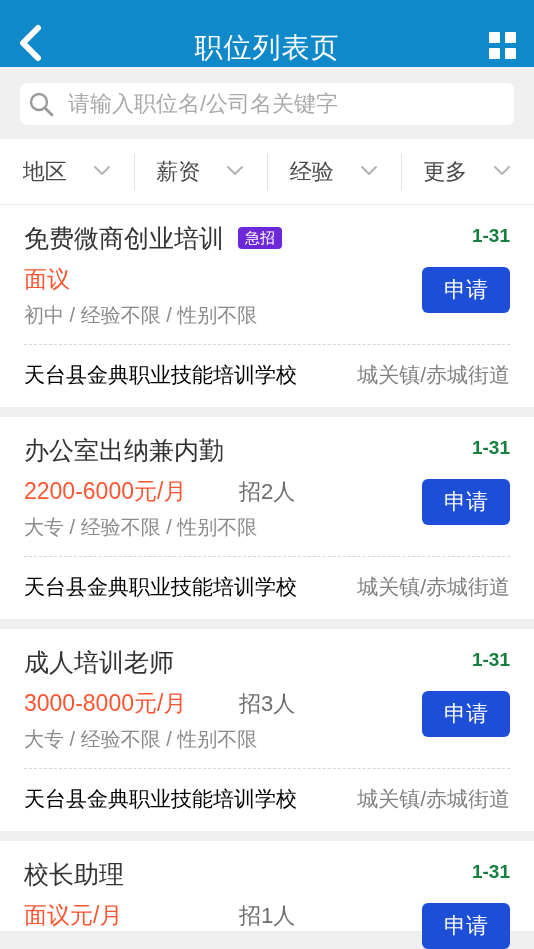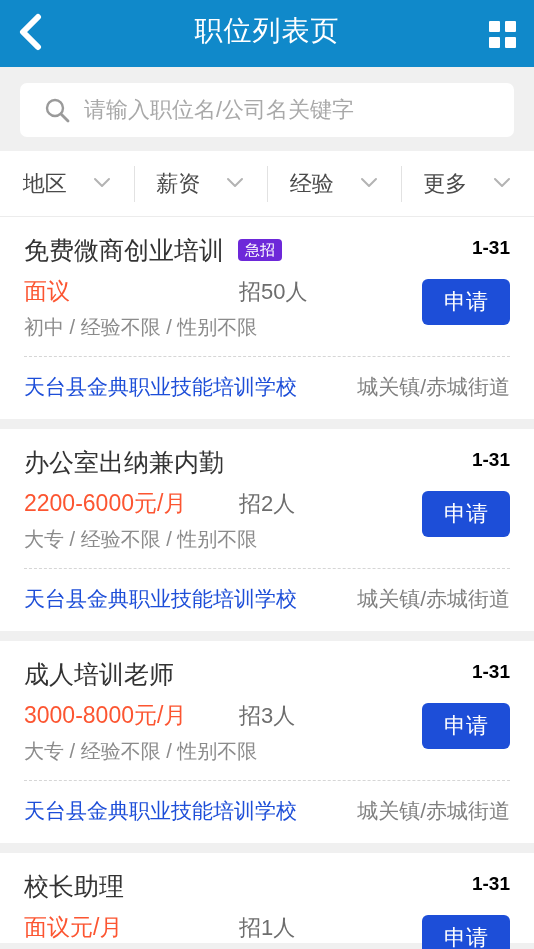--- a/index.html
+++ b/index.html
@@ -6,41 +6,41 @@
   html, body {
     width:534px; height:949px;
     background:#f0f0f0;
     font-family:"Liberation Sans", "DejaVu Sans", sans-serif;
     overflow:hidden;
   }
   .phone { width:534px; height:949px; position:relative; background:#f0f0f0; overflow:hidden; }
 
   
   .header {
-    height:67px; background:#1089ca; display:flex; align-items:flex-start;
-    padding:12px 18px; position:relative;
+    height:67px; background:#1089ca; display:flex; align-items:flex-end;
+    padding:0 18px; position:relative;
   }
   .back-btn { width:44px; height:44px; display:flex; align-items:center; justify-content:flex-start; cursor:pointer; }
   .chevron-left { display:block; }
   .header-title {
     position:absolute; left:0; right:0; text-align:center;
     color:#ffffff; font-size:28px; letter-spacing:1px; pointer-events:none;
   }
   .grid-btn {
     margin-left:auto; width:44px; height:44px; display:flex; align-items:center; justify-content:flex-end;
     cursor:pointer; position:relative; z-index:2;
   }
   .grid-icon { display:grid; grid-template-columns:11px 11px; grid-template-rows:11px 11px; gap:5px; }
   .grid-icon i { display:block; width:11px; height:11px; background:#fff; border-radius:1px; }
 
   
   .search-wrap { background:#f0f0f0; padding:16px 20px 14px 20px; }
   .search-box {
-    background:#ffffff; border-radius:7px; height:54px;
-    display:flex; align-items:center; padding:0 24px;
+    background:#ffffff; border-radius:7px; height:42px;
+    display:flex; align-items:center; padding:0 8px;
   }
   .search-icon { flex:0 0 auto; margin-right:14px; display:flex; }
   .search-placeholder { color:#a9a9a9; font-size:22px; }
 
   
   .filter-bar {
     background:#ffffff; height:66px; display:flex; align-items:center;
     border-bottom:1px solid #ececec;
   }
   .filter-item {
@@ -60,41 +60,41 @@
     position:relative;
   }
   .row-title { display:flex; align-items:center; }
   .job-title { font-size:25px; color:#333333; line-height:1.2; }
   .urgent-badge {
     margin-left:14px; background:#6d28d9; color:#ffffff; font-size:15px;
     padding:2px 7px 3px 7px; border-radius:4px; line-height:1.15; white-space:nowrap;
   }
   .job-date {
     position:absolute; right:24px; top:20px;
-    color:#000000; font-size:19px; font-weight:bold;
+    color:#15803d; font-size:19px; font-weight:bold;
   }
   .row-salary { display:flex; align-items:baseline; margin-top:11px; }
   .job-salary { color:#fc5531; font-size:23px; min-width:215px; }
   .job-count { color:#6d6d6d; font-size:22px; }
   .job-req { margin-top:7px; color:#8b8b8b; font-size:20px; }
   .apply-btn {
     position:absolute; right:24px; top:62px;
     background:#1d4ed8; color:#ffffff; font-size:22px;
     padding:10px 22px; border-radius:6px; cursor:pointer;
     border:none; line-height:1.2;
     font-family:"Liberation Sans", "DejaVu Sans", sans-serif;
   }
   .dashed-sep {
     margin-top:15px; border-top:1px dashed #d6d6d6; height:0;
   }
   .row-company {
     display:flex; align-items:center; justify-content:space-between;
     padding:16px 0 18px 0;
   }
-  .company-name { color:#1d4ed8; font-size:21px; }
+  .company-name { color:#000000; font-size:21px; }
   .company-loc  { color:#808080; font-size:21px; }
 
   .job-card.truncated { margin-bottom:4px; padding-bottom:0; }
 </style>
 </head>
 <body>
 
 <div class="phone">
 
   <div class="header">
@@ -166,21 +166,20 @@
   <div class="job-list">
 
     <div class="job-card">
       <div class="row-title">
         <span class="job-title">免费微商创业培训</span>
         <span class="urgent-badge">急招</span>
       </div>
       <span class="job-date">1-31</span>
       <div class="row-salary">
         <span class="job-salary">面议</span>
-        <span class="job-count">招50人</span>
       </div>
       <div class="job-req">初中 / 经验不限 / 性别不限</div>
       <button class="apply-btn">申请</button>
       <div class="dashed-sep"></div>
       <div class="row-company">
         <span class="company-name">天台县金典职业技能培训学校</span>
         <span class="company-loc">城关镇/赤城街道</span>
       </div>
     </div>
 

